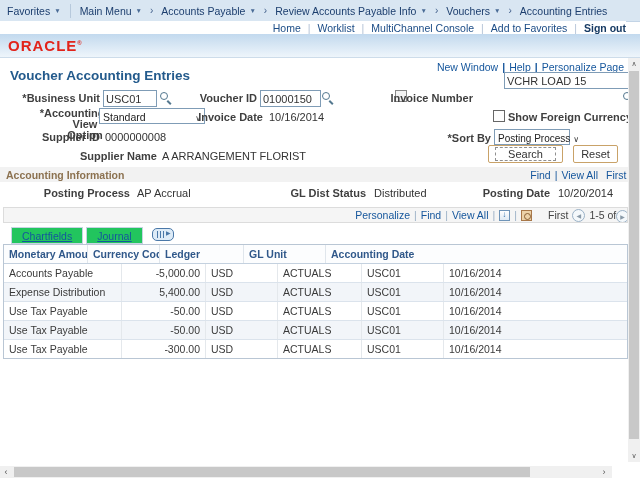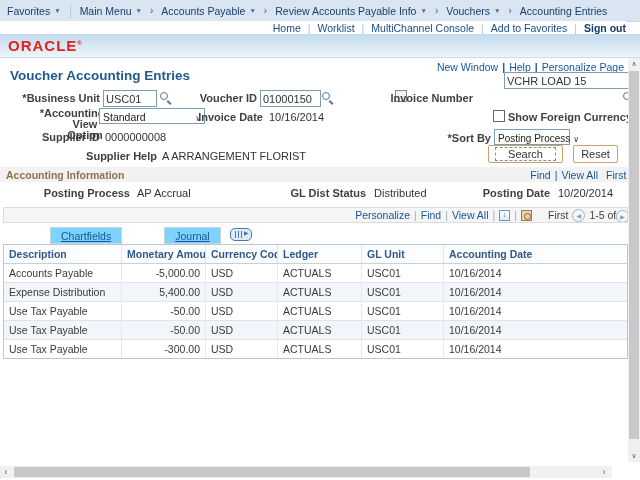--- a/index.html
+++ b/index.html
@@ -54,21 +54,21 @@
   .ic-download::after{content:"\2193";position:absolute;left:2px;top:-1px;font-size:8px;color:#2c6ca8;}
   .ic-zoomgrid{border:1px solid #a87748;background:#ecd2a9;position:relative;}
   .ic-zoomgrid::after{content:"";position:absolute;left:2px;top:2px;width:5px;height:5px;border:1px solid #8a5f33;border-radius:50%;}
   .pag{display:flex;align-items:center;color:#444;white-space:nowrap;}
   .pag-circle{width:11px;height:11px;border:1px solid #9ab1c6;border-radius:50%;background:#f4f8fb;display:inline-flex;align-items:center;justify-content:center;font-size:6px;color:#8a9aa8;cursor:pointer;margin:0 4px;}
   .pag-circle-cut{position:absolute;right:-6px;top:2px;}
   
   .tabs{position:absolute;left:11px;top:226px;height:18px;display:flex;align-items:flex-end;z-index:3;}
   .tab{height:17px;display:flex;align-items:center;padding:0 10px;margin-right:3px;box-sizing:border-box;font-size:10.5px;cursor:pointer;}
   .tab.active{background:#fff;border:1px solid #b3c7da;border-bottom:none;height:19px;font-weight:bold;color:#1d3f66;}
-  .tab.inactive{background:#7dd3fc;border:1px solid #c6d4e2;color:#15569c;margin-left:39px;}
+  .tab.inactive{background:#22c55e;border:1px solid #c6d4e2;color:#15569c;}
   .tab.inactive .tlabel{text-decoration:underline;}
   .showall-ic{width:20px;height:11px;border:1px solid #4a78a8;border-radius:5px;background:#ddebf7;margin:0 0 3px 6px;position:relative;cursor:pointer;}
   .showall-ic::before{content:"";position:absolute;left:4px;top:2px;width:1px;height:7px;background:#4a78a8;box-shadow:3px 0 0 #4a78a8,6px 0 0 #4a78a8;}
   .showall-ic::after{content:"\25B6";position:absolute;right:2px;top:0px;font-size:6px;color:#4a78a8;}
   
   .table{position:absolute;left:3px;top:244px;width:625px;border:1px solid #b9c6d4;box-sizing:border-box;background:#fff;z-index:2;}
   .hrow{display:flex;height:18px;background:#fcfdfe;border-bottom:1px solid #c4d1df;}
   .hcell{box-sizing:border-box;padding:0 5px;display:flex;align-items:center;font-weight:bold;color:#30588a;border-right:1px solid #e0e6ec;overflow:hidden;white-space:nowrap;font-size:10.5px;}
   .trow{display:flex;height:18px;border-bottom:1px solid #dbe3ec;background:#fff;}
   .trow.even{background:#f2f5f9;}
@@ -174,21 +174,21 @@
 
 <div class="lbl" style="left:0;top:131px;width:100px;">Supplier ID</div>
 <div class="val" style="left:105px;top:131px;">0000000008</div>
 
 <div class="lbl" style="left:421px;top:132px;width:70px;">*Sort By</div>
 <div class="fselect" style="left:494px;top:129px;width:76px;font-size:10px;">
   <span>Posting Process</span>
   <span class="chev">∨</span>
 </div>
 
-<div class="lbl" style="left:57px;top:150px;width:100px;">Supplier Help</div>
+<div class="lbl" style="left:57px;top:150px;width:100px;">Supplier Name</div>
 <div class="val" style="left:162px;top:150px;">A ARRANGEMENT FLORIST</div>
 
 <div class="btn" style="left:488px;top:145px;width:75px;">
   <span class="dashed">Search</span>
 </div>
 <div class="btn" style="left:573px;top:145px;width:45px;">
   <span>Reset</span>
 </div>
 
 <div class="section-bar">
@@ -231,21 +231,20 @@
     <span class="tlabel">Chartfields</span>
   </div>
   <div class="tab inactive">
     <span class="tlabel">Journal</span>
   </div>
   <span class="showall-ic"></span>
 </div>
 
 <div class="table">
   <div class="hrow">
-    <div class="hcell c0">Description</div>
     <div class="hcell c1">Monetary Amount</div>
     <div class="hcell c2">Currency Code</div>
     <div class="hcell c3">Ledger</div>
     <div class="hcell c4">GL Unit</div>
     <div class="hcell c5">Accounting Date</div>
   </div>
   <div class="trow">
     <div class="cell c0">Accounts Payable</div>
     <div class="cell c1 num">-5,000.00</div>
     <div class="cell c2">USD</div>

